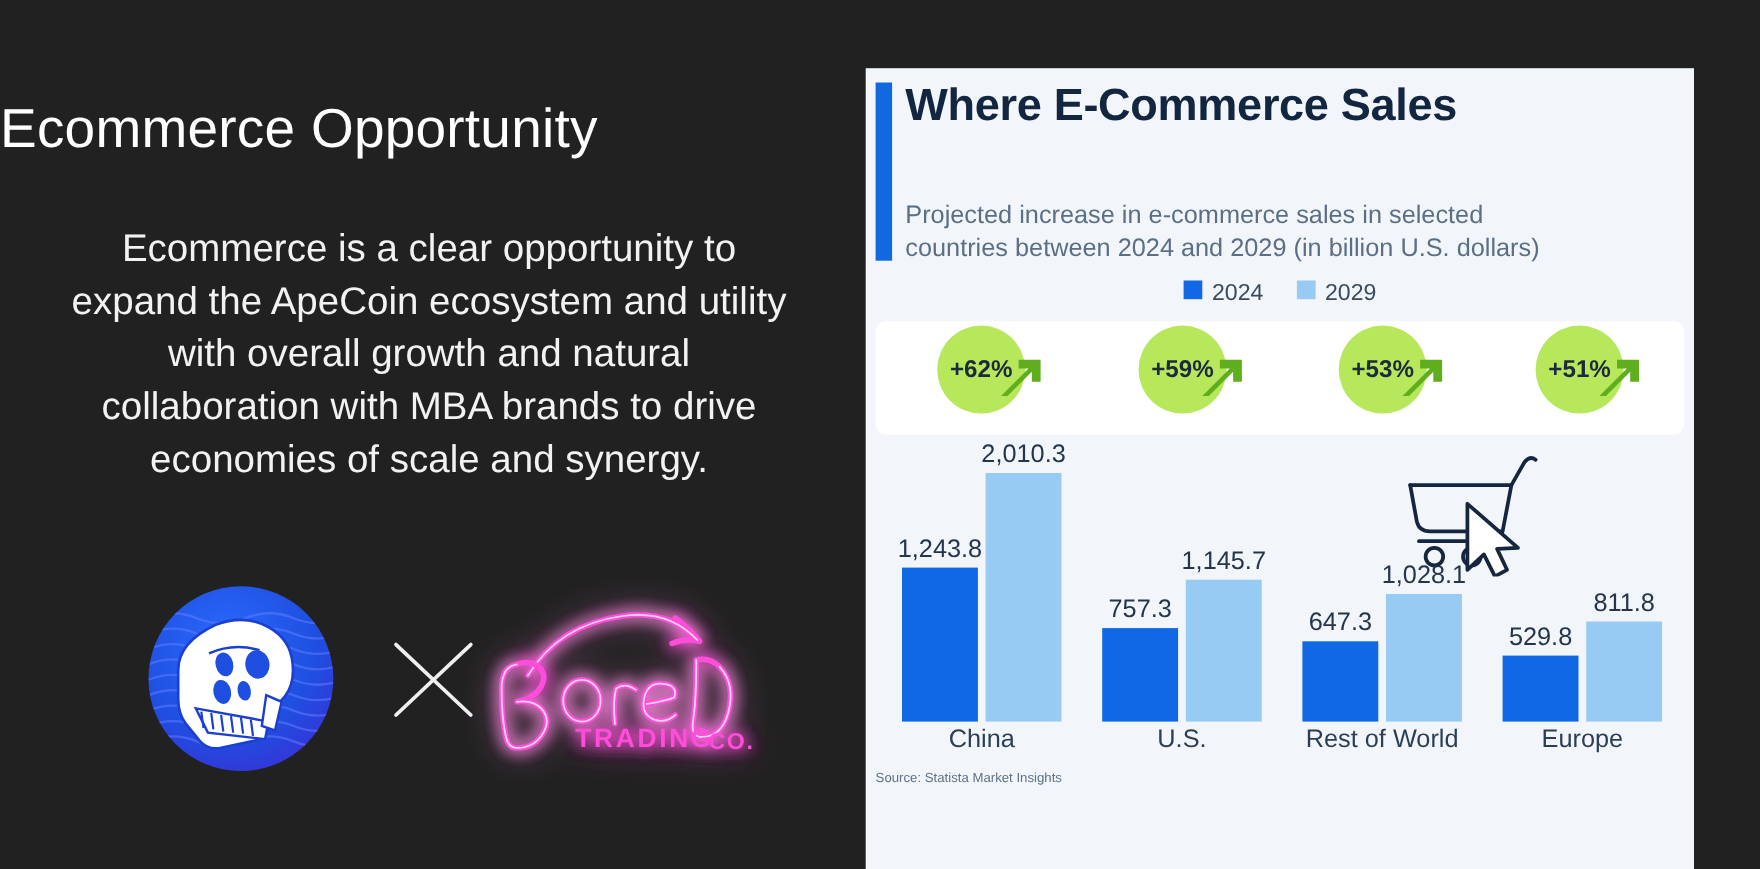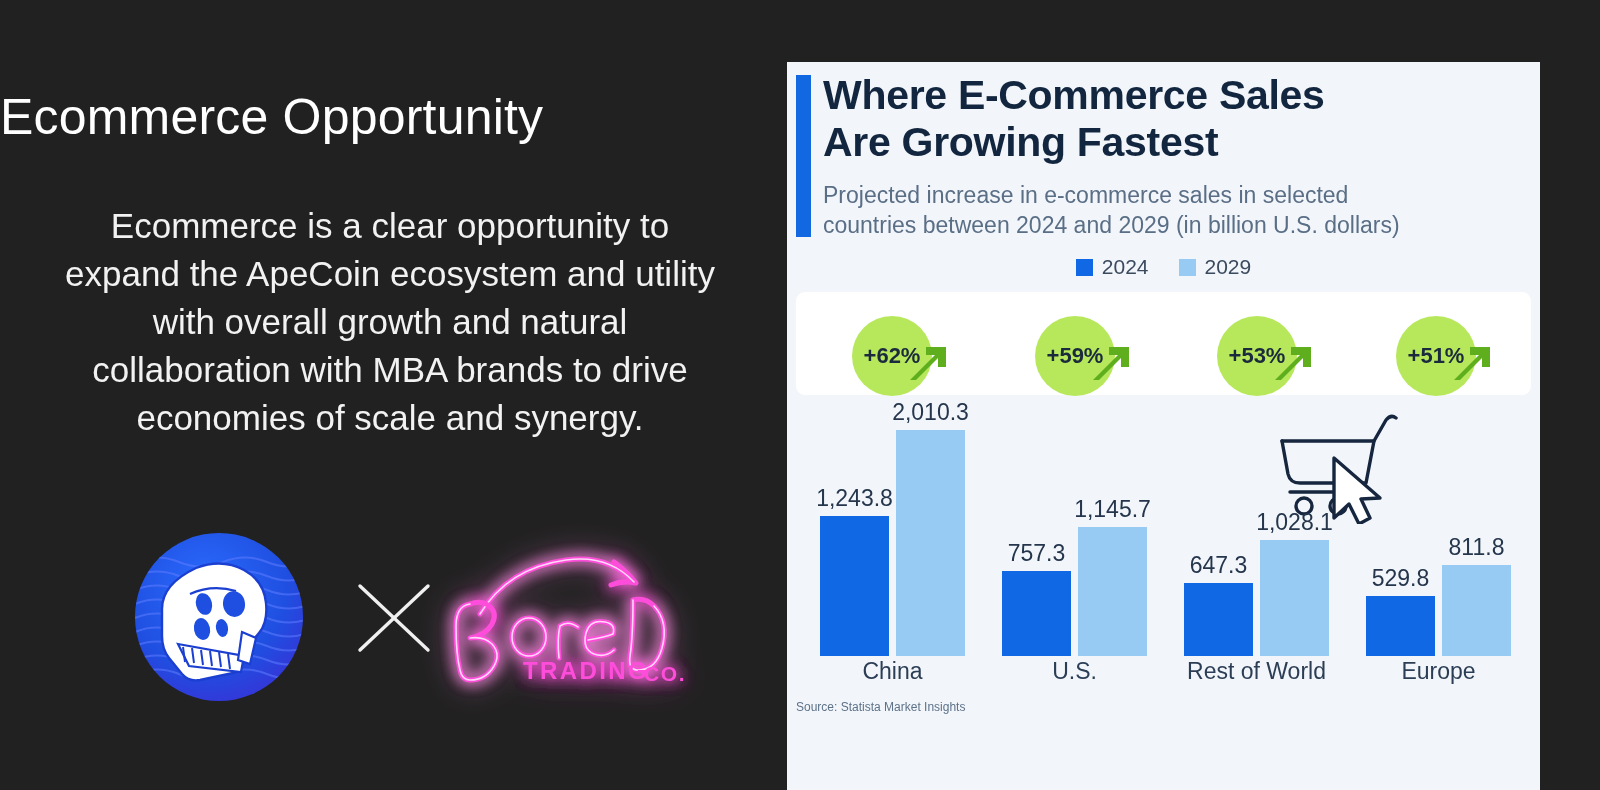--- a/index.html
+++ b/index.html
@@ -67,30 +67,30 @@
 
   #chart-subtitle {
     position:absolute; left:36px; top:118px; width:706px;
     color:#5a6e86; font-size:23px; line-height:30px; font-weight:400;
   }
 
   #chart-legend {
     position:absolute; left:0; top:193px; width:753px;
     display:flex; justify-content:center; align-items:center; gap:30px;
   }
-  .legend-entry { display:flex; align-items:center; gap:9px; }
+  .legend-entry { display:flex; gap:9px; }
   .legend-swatch { width:17px; height:17px; display:block; }
   .legend-label { color:#3b4a5e; font-size:21px; }
 
   
   #badge-band {
     position:absolute; left:9px; top:230px; width:735px; height:103px;
     background:#ffffff; border-radius:9px;
   }
-  .badge-group { position:absolute; top:24px; width:116px; height:80px; }
+  .badge-group { position:absolute; top:4px; width:116px; height:80px; }
   .badge-circle {
     position:absolute; left:0; top:0; width:80px; height:80px;
     border-radius:50%; background:#b7e85c;
     display:flex; align-items:center; justify-content:center;
   }
   .badge-pct { color:#1b2a3d; font-size:22px; font-weight:bold; }
   .badge-arrow { position:absolute; left:53px; top:24px; width:46px; height:46px; }
   .badge-arrow svg { display:block; width:46px; height:46px; }
 
   
@@ -226,21 +226,20 @@
 
     </div>
   </div>
 
   <div id="chart-panel">
 
     <div id="chart-accent-bar"></div>
 
     <div id="chart-title">
       <div>Where E-Commerce Sales</div>
-      <div>Are Growing Fastest</div>
     </div>
 
     <div id="chart-subtitle">
       <div>Projected increase in e-commerce sales in selected</div>
       <div>countries between 2024 and 2029 (in billion U.S. dollars)</div>
     </div>
 
     <div id="chart-legend">
       <div class="legend-entry">
         <span class="legend-swatch" style="background:#1168e4"></span>

